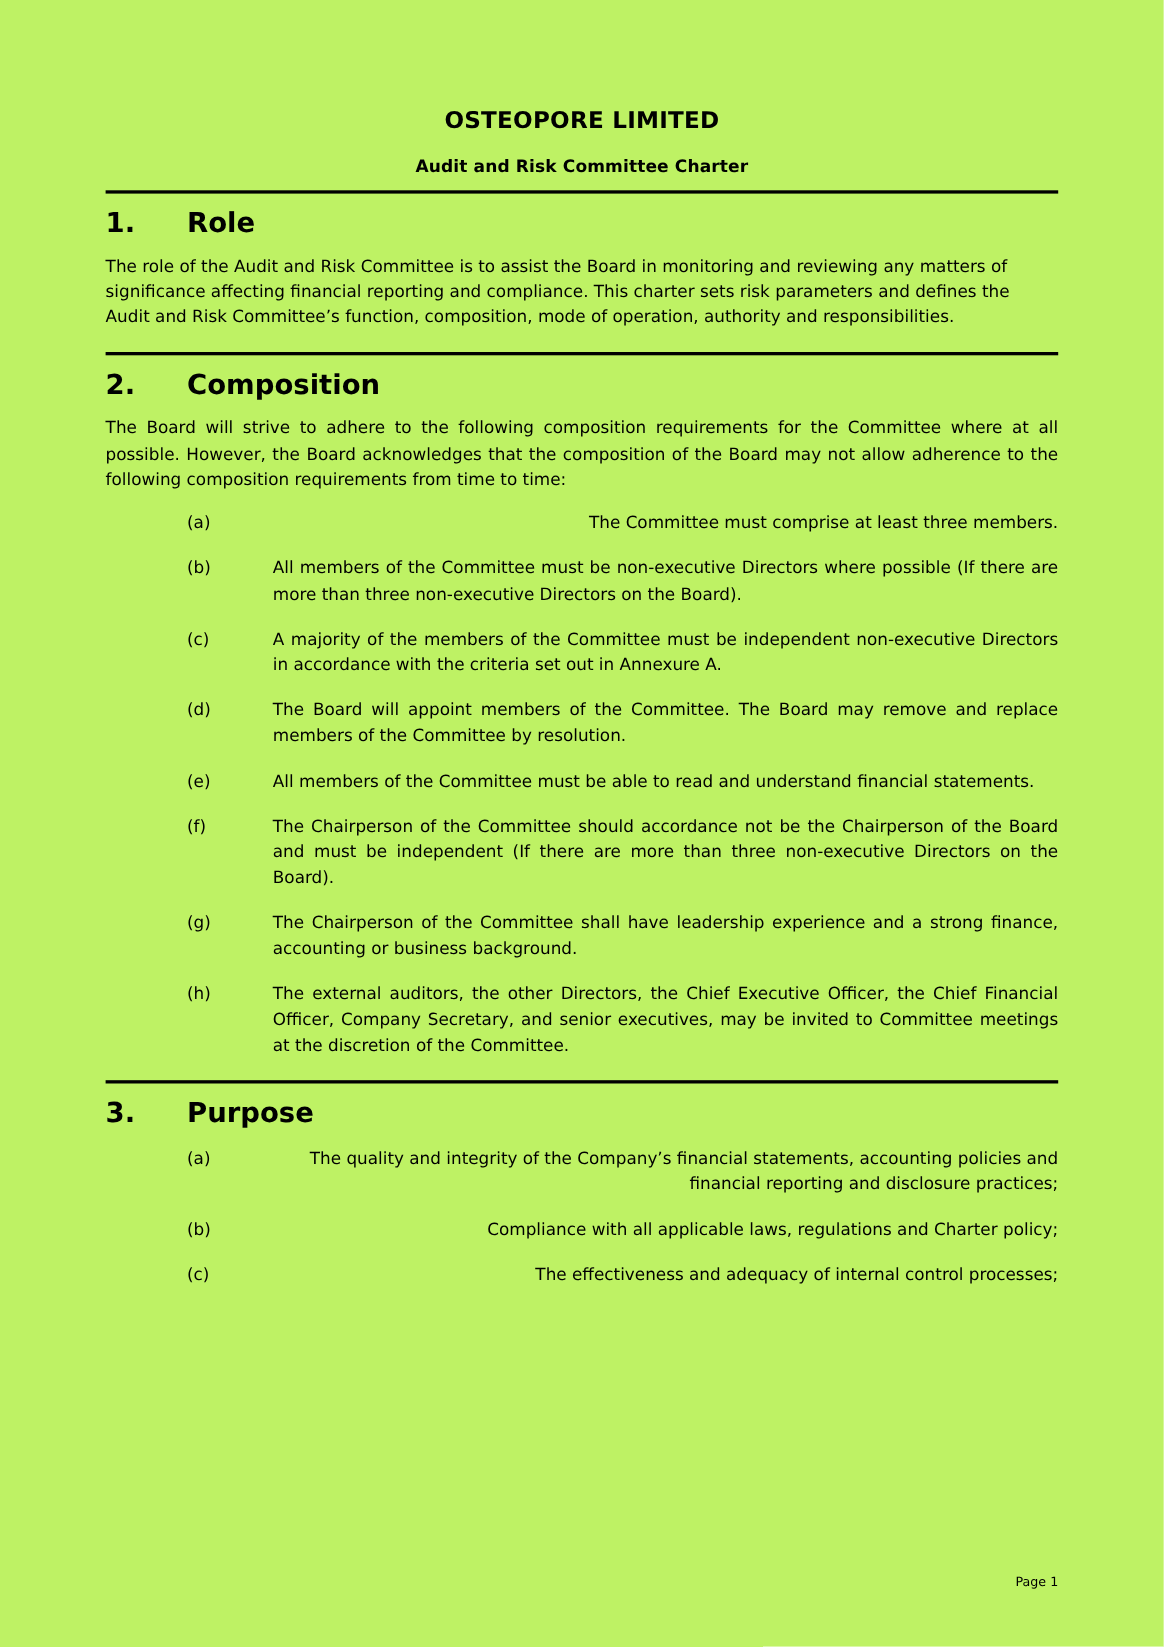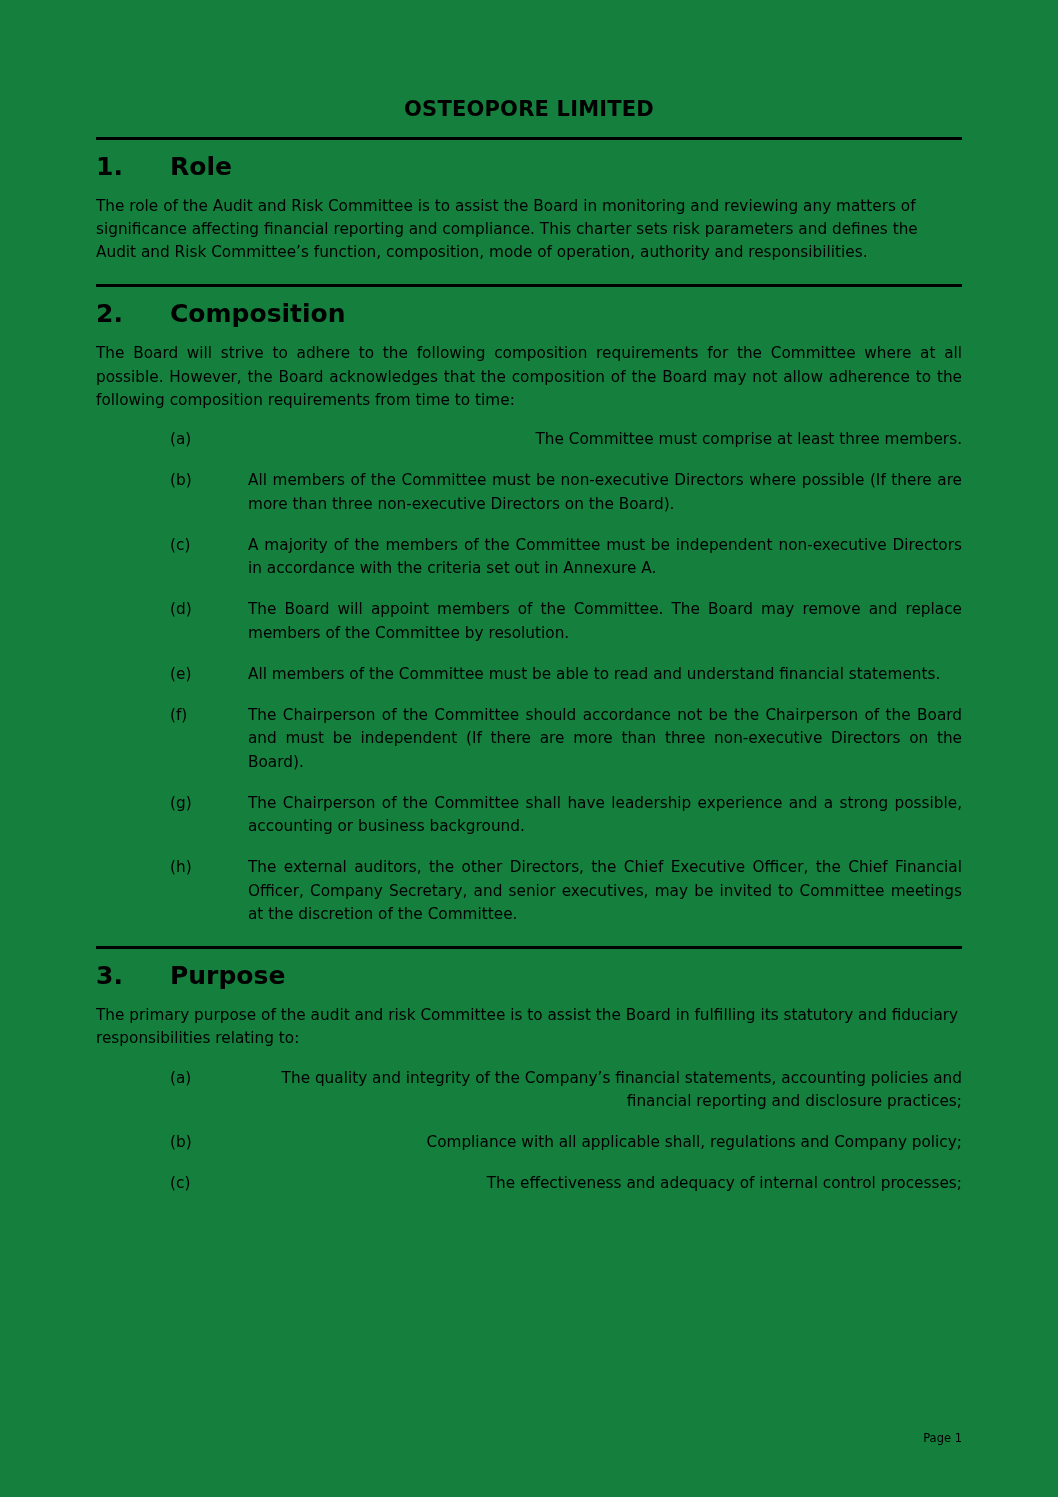--- a/index.html
+++ b/index.html
@@ -9,21 +9,21 @@
   }
   body {
     font-family: "DejaVu Sans", sans-serif;
     color: #000000;
   }
   .page {
     position: relative;
     width: 1058px;
     height: 1497px;
     margin: 0 auto;
-    background: #15803d;
+    background: #bef264;
     box-sizing: border-box;
     padding: 96px 96px 40px 96px;
   }
   .doc-header {
     text-align: center;
   }
   .company-name,
   .company-acn {
     font-size: 21px;
     font-weight: bold;
@@ -106,20 +106,21 @@
     margin-top: 20px;
   }
 </style>
 </head>
 <body>
 
 <div class="page">
 
   <div class="doc-header">
     <div class="company-name">OSTEOPORE LIMITED</div>
+    <div class="doc-subtitle">Audit and Risk Committee Charter</div>
   </div>
 
   <hr class="rule">
 
   <div class="section">
     <div class="section-head">
       <div class="section-num">1.</div>
       <div class="section-title">Role</div>
     </div>
     <div class="body-text left">The role of the Audit and Risk Committee is to assist the Board in monitoring and reviewing any matters of significance affecting financial reporting and compliance. This charter sets risk parameters and defines the Audit and Risk Committee’s function, composition, mode of operation, authority and responsibilities.</div>
@@ -153,45 +154,44 @@
       <div class="list-item">
         <div class="item-marker">(e)</div>
         <div class="item-text">All members of the Committee must be able to read and understand financial statements.</div>
       </div>
       <div class="list-item">
         <div class="item-marker">(f)</div>
         <div class="item-text">The Chairperson of the Committee should accordance not be the Chairperson of the Board and must be independent (If there are more than three non-executive Directors on the Board).</div>
       </div>
       <div class="list-item">
         <div class="item-marker">(g)</div>
-        <div class="item-text">The Chairperson of the Committee shall have leadership experience and a strong possible, accounting or business background.</div>
+        <div class="item-text">The Chairperson of the Committee shall have leadership experience and a strong finance, accounting or business background.</div>
       </div>
       <div class="list-item">
         <div class="item-marker">(h)</div>
         <div class="item-text">The external auditors, the other Directors, the Chief Executive Officer, the Chief Financial Officer, Company Secretary, and senior executives, may be invited to Committee meetings at the discretion of the Committee.</div>
       </div>
     </div>
   </div>
 
   <hr class="rule spacer-rule">
 
   <div class="section">
     <div class="section-head">
       <div class="section-num">3.</div>
       <div class="section-title">Purpose</div>
     </div>
-    <div class="body-text left">The primary purpose of the audit and risk Committee is to assist the Board in fulfilling its statutory and fiduciary responsibilities relating to:</div>
     <div class="list">
       <div class="list-item">
         <div class="item-marker">(a)</div>
         <div class="item-text left">The quality and integrity of the Company’s financial statements, accounting policies and financial reporting and disclosure practices;</div>
       </div>
       <div class="list-item">
         <div class="item-marker">(b)</div>
-        <div class="item-text left">Compliance with all applicable shall, regulations and Company policy;</div>
+        <div class="item-text left">Compliance with all applicable laws, regulations and Charter policy;</div>
       </div>
       <div class="list-item">
         <div class="item-marker">(c)</div>
         <div class="item-text left">The effectiveness and adequacy of internal control processes;</div>
       </div>
     </div>
   </div>
 
   <div class="footer">Page 1</div>
 

